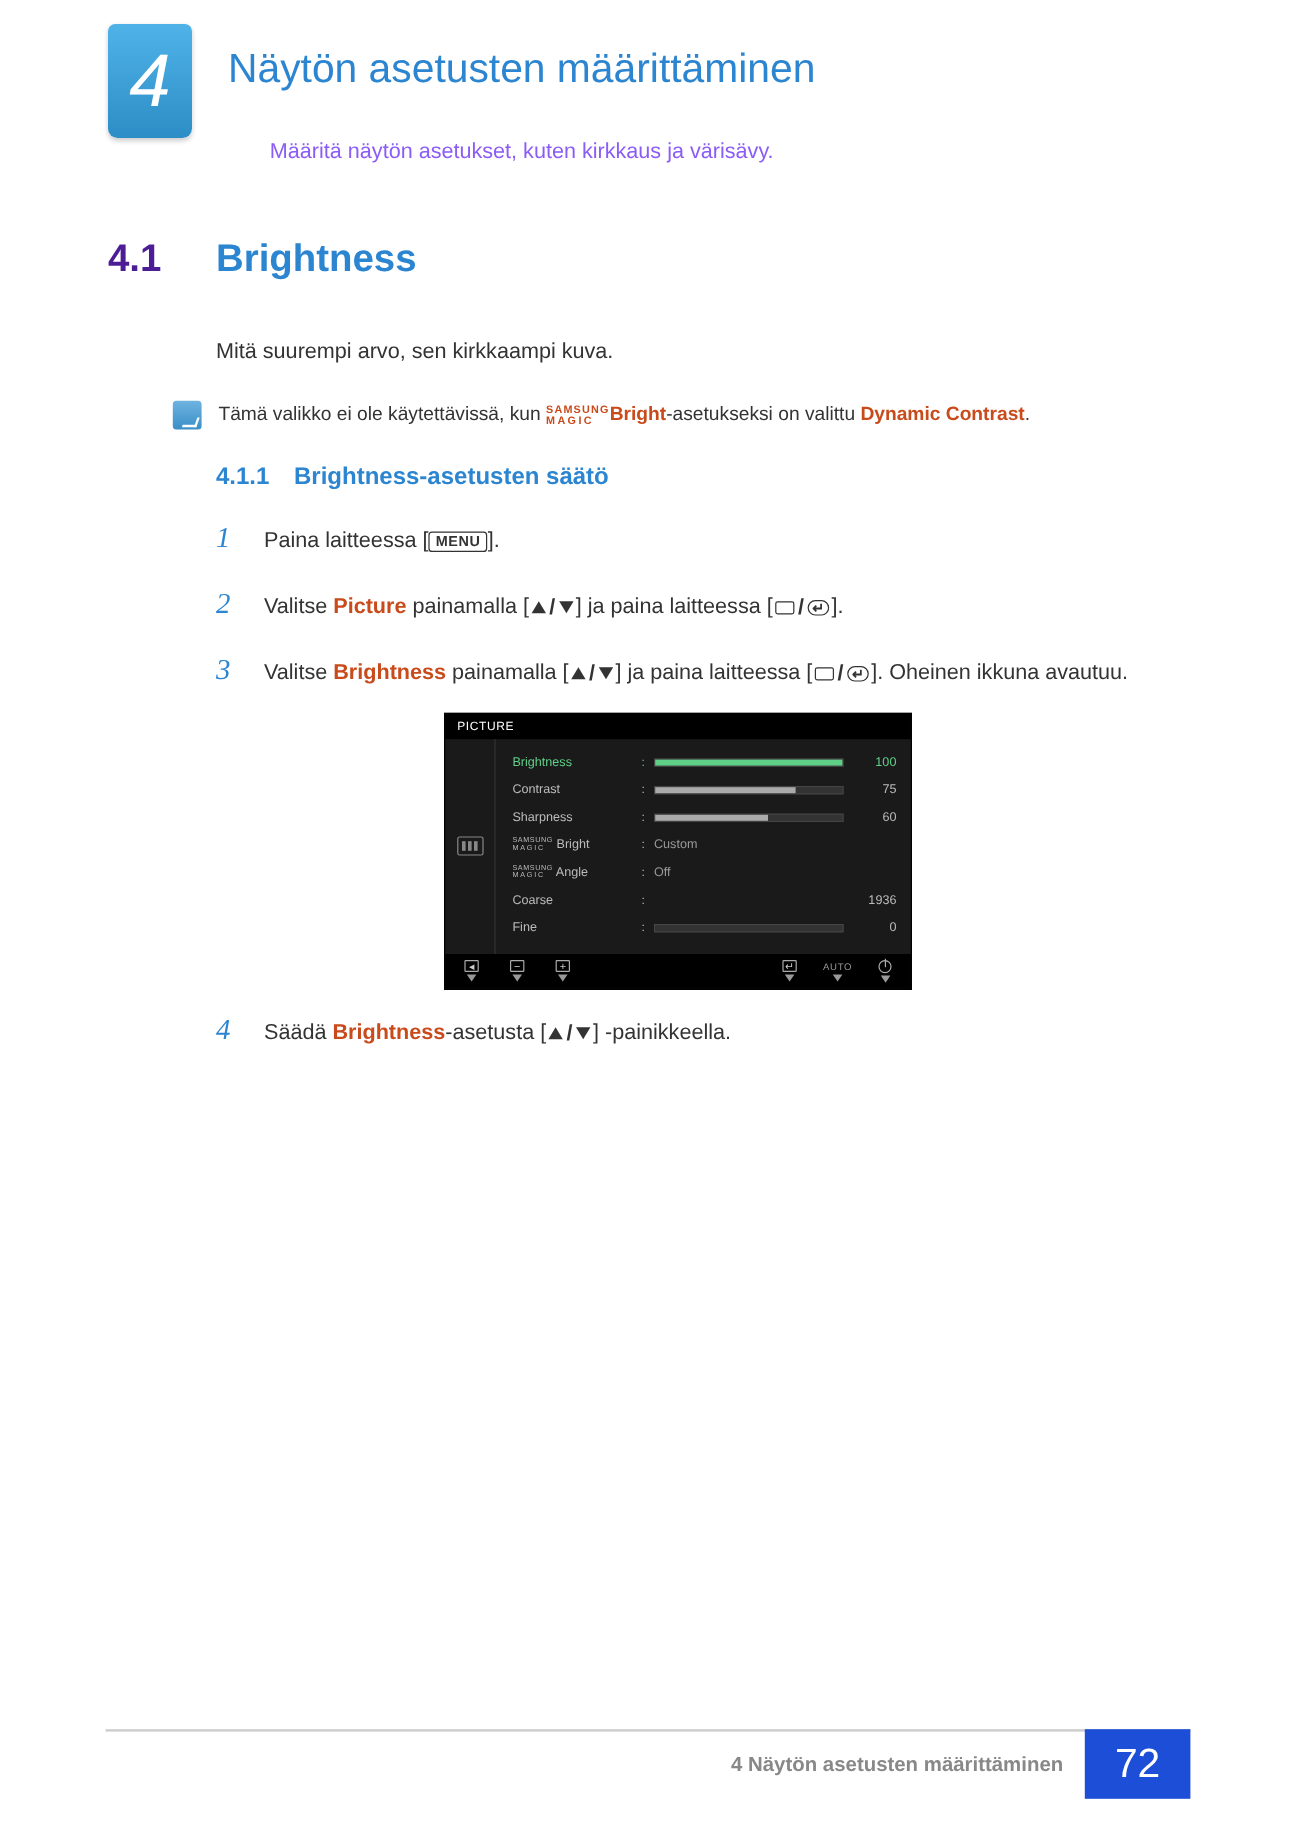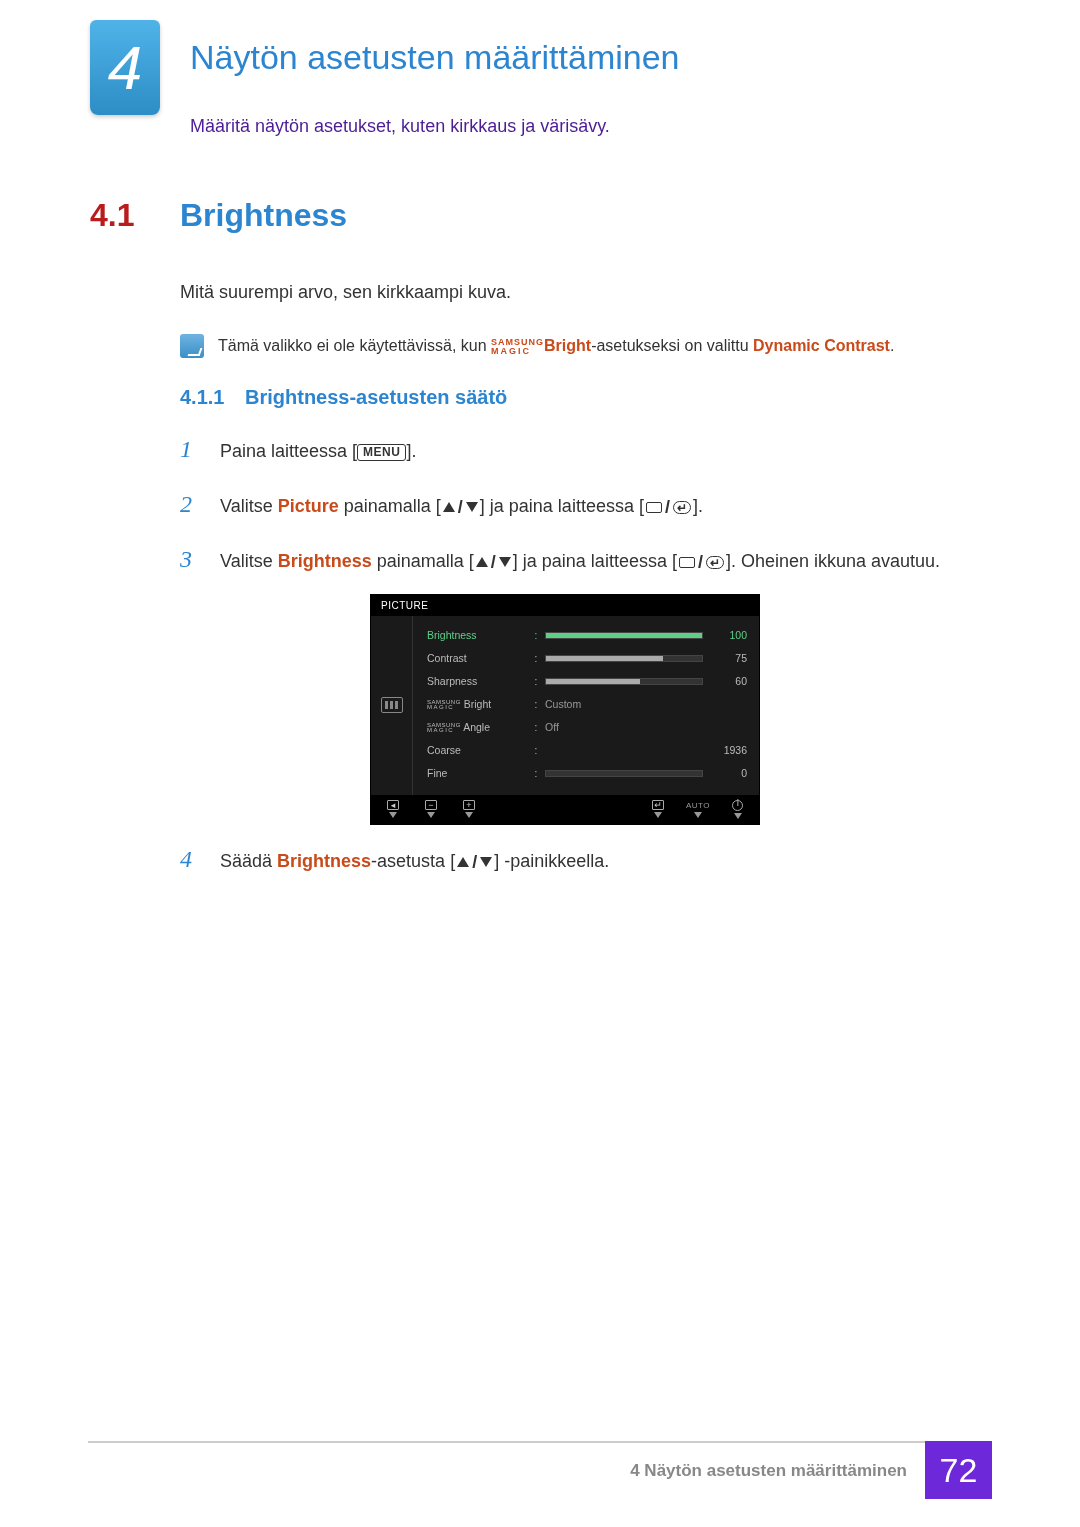--- a/index.html
+++ b/index.html
@@ -33,42 +33,43 @@
     line-height: 1;
   }
   .chapter-title-block { padding-top: 18px; }
   .chapter-title {
     color: #2c85d0;
     font-size: 34px;
     font-weight: 400;
     margin-bottom: 39px;
   }
   .chapter-desc {
-    color: #4c1d95;
+    color: #8b5cf6;
     font-size: 18px;
     padding-left: 0;
+    text-align: center;
   }
   .section-block { padding: 60px 90px 0 90px; }
   .section-row { display: flex; align-items: baseline; margin-bottom: 44px; }
   .section-num {
-    color: #b91c1c;
+    color: #4c1d95;
     font-size: 32px;
     font-weight: bold;
     width: 90px;
   }
   .section-title {
     color: #2c85d0;
     font-size: 32px;
     font-weight: bold;
   }
   .body-text { font-size: 18px; color: #333; margin-left: 90px; margin-bottom: 26px; line-height: 1.6; }
   .note-row {
     display: flex;
     align-items: flex-end;
-    margin: 8px 0 28px 90px;
+    margin: 8px 0 28px 54px;
     font-size: 16px;
     color: #333;
     line-height: 1.6;
   }
   .note-icon {
     width: 24px; height: 24px;
     background: linear-gradient(180deg,#6fb3e0,#3a8fc7);
     border-radius: 3px;
     margin-right: 14px;
     flex-shrink: 0;
@@ -159,22 +160,22 @@
     display:flex;
     justify-content:flex-end;
     align-items:stretch;
   }
   .footer-label {
     display:flex; align-items:center;
     color:#888; font-size:17px; font-weight:bold;
     padding-right:18px;
   }
   .footer-pagebox {
-    width:67px;
-    background:#6d28d9;
+    width:88px;
+    background:#1d4ed8;
     color:#fff;
     font-size:34px;
     display:flex; align-items:center; justify-content:center;
     margin-top:-2px;
   }
 </style>
 </head>
 <body>
 
 <div class="chapter-header">

